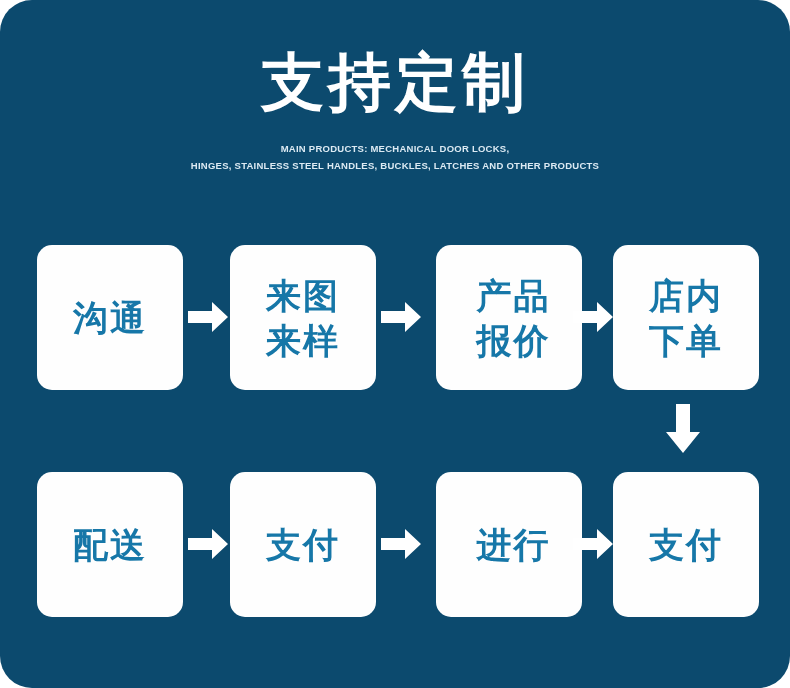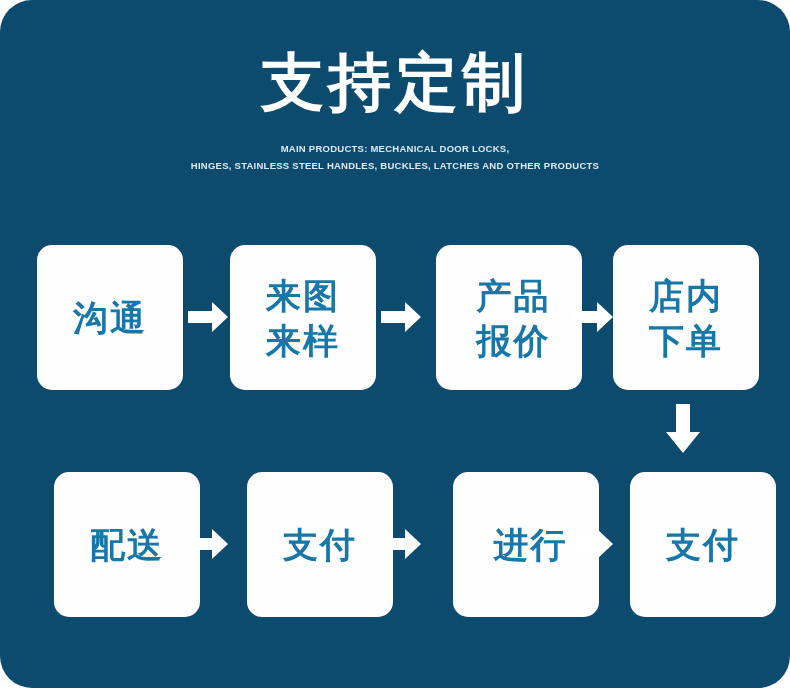--- a/index.html
+++ b/index.html
@@ -77,21 +77,21 @@
     font-size: 35px;
     line-height: 45px;
     font-weight: bold;
     letter-spacing: 2px;
     white-space: nowrap;
     text-align: center;
   }
 
   
   .row-1 { top: 245px; }
-  .row-2 { top: 472px; margin-left: 17px; }
+  .row-2 { top: 472px; }
   .col-1 { left: 37px; }
   .col-2 { left: 230px; }
   .col-3 { left: 436px; padding-left: 9px; }
   .col-4 { left: 613px; }
 
   
   .arrow-right {
     position: absolute;
     width: 40px;
     height: 30px;

